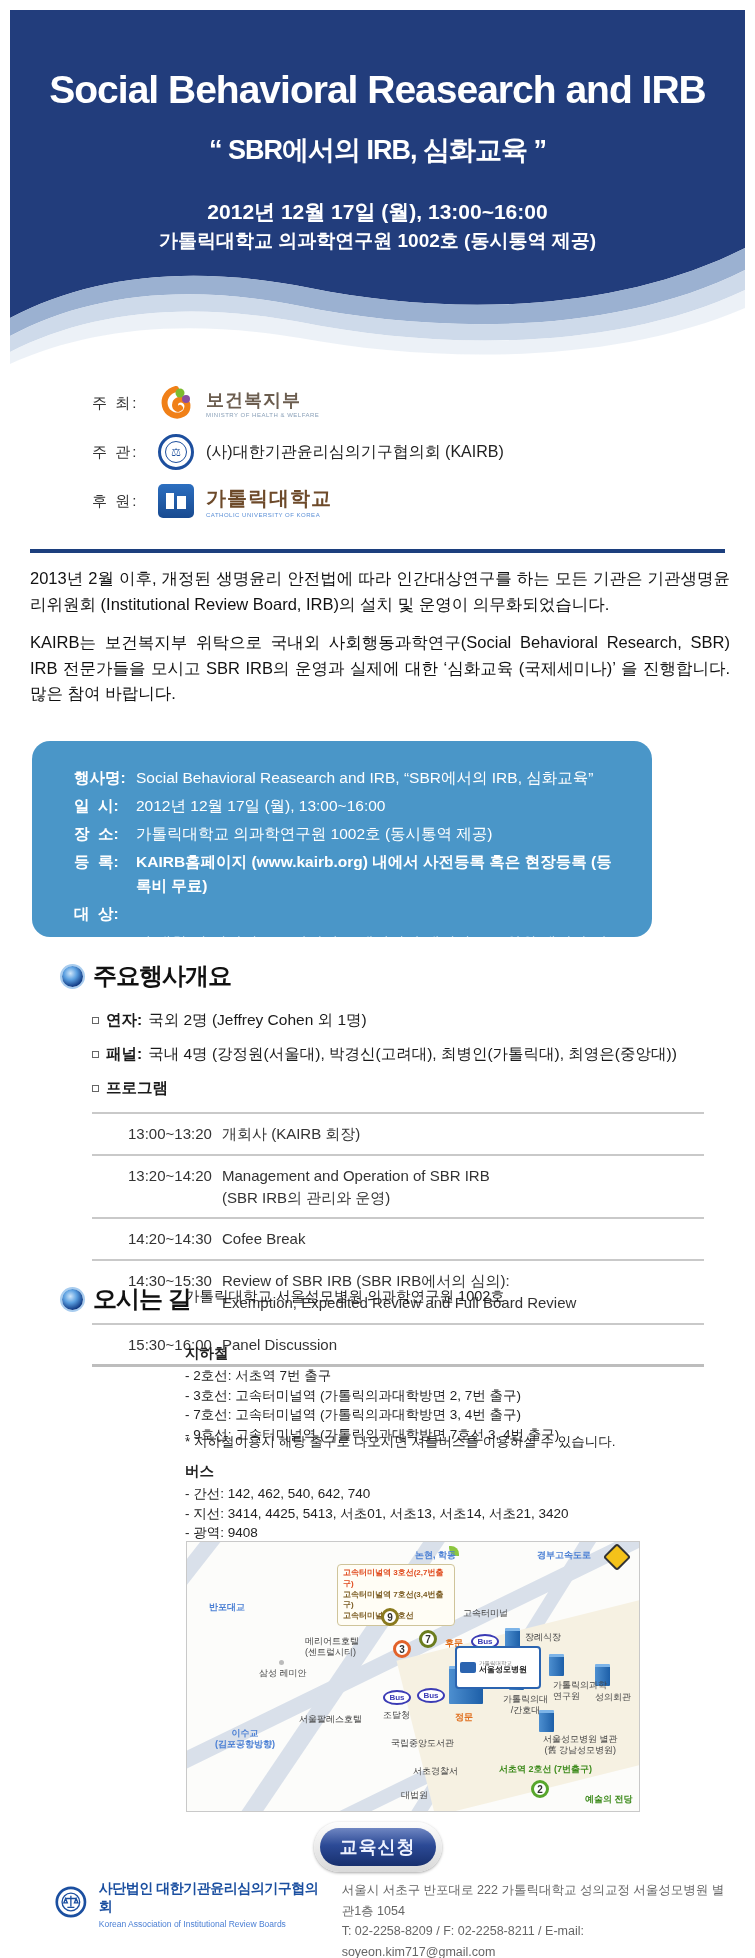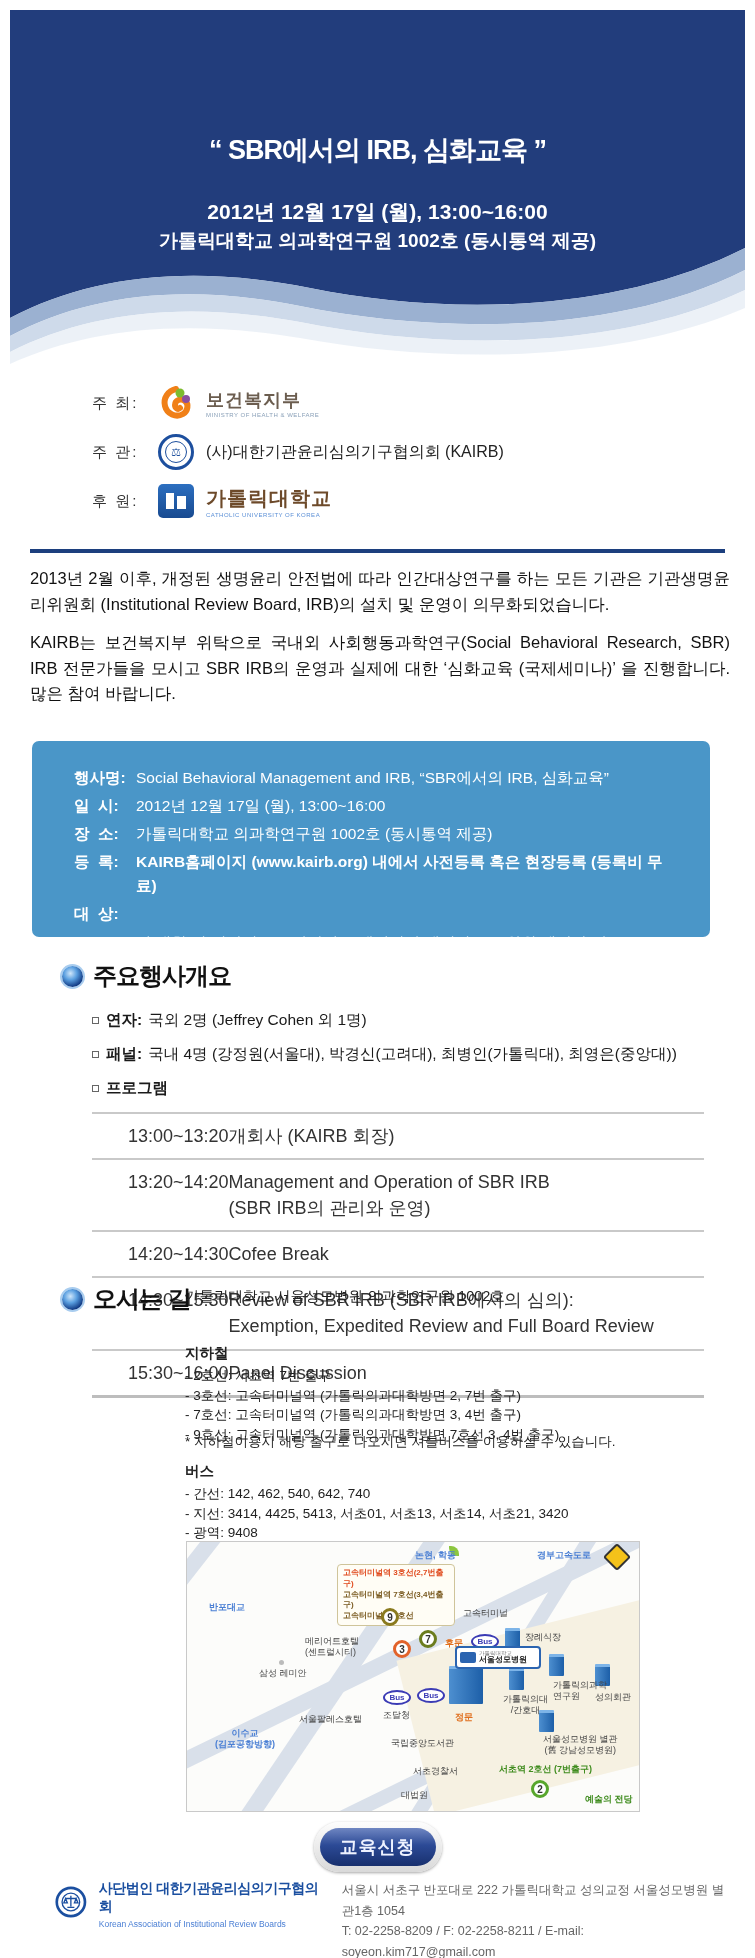--- a/index.html
+++ b/index.html
@@ -40,21 +40,21 @@
   .cuk-logo span { display:block; width:20px; height:16px; background:
       linear-gradient(#fff,#fff) 0 0/8px 16px no-repeat,
       linear-gradient(#fff,#fff) 11px 3px/9px 13px no-repeat; }
 
   
   .divider { left:30px; top:549px; width:695px; height:4px; background:#1c3f7e; }
   .intro { left:30px; top:566px; width:700px; }
   .intro p { font-size:16.5px; line-height:1.55; text-align:justify; margin-bottom:13px; color:#111; }
 
   
-  .infobox { left:32px; top:741px; width:678px; height:196px; background:#4a96c8; border-radius:7px;
+  .infobox { left:32px; top:741px; width:620px; height:196px; background:#4a96c8; border-radius:18px;
              padding:25px 30px 32px 42px; color:#fff; }
   .ib-row { display:flex; font-size:15.5px; line-height:1.55; margin-bottom:4px; }
   .ib-label { flex:0 0 62px; font-weight:bold; white-space:pre; }
   .ib-val { flex:1; }
   .ib-bold .ib-val { font-weight:bold; }
 
   
   .sec-head { display:flex; align-items:center; gap:10px; }
   .bullseye { width:21px; height:21px; border-radius:50%; flex:0 0 21px;
               background:radial-gradient(circle at 40% 35%, #cfe6fa 0%, #5a9fe0 35%, #123c86 72%, #0c2f6e 100%);
@@ -63,21 +63,21 @@
 
   
   .overview { left:62px; top:960px; width:660px; }
   .ov-items { margin:18px 0 0 30px; }
   .ov-item { display:flex; align-items:baseline; margin-bottom:13px; font-size:15.5px; }
   .sq { width:7px; height:7px; border:1.5px solid #666; margin-right:7px; align-self:center; flex:0 0 7px; }
   .ov-label { font-weight:bold; margin-right:6px; }
   .program { margin:6px 0 0 30px; width:612px; border-collapse:collapse; }
   .program tr { border-top:2px solid #c9c9c9; }
   .program tr:last-child { border-bottom:3px solid #bdbdbd; }
-  .program td { font-size:18px; color:#333; padding:9px 0; vertical-align:top; line-height:1.45; }
+  .program td { font-size:15px; color:#333; padding:9px 0; vertical-align:top; line-height:1.45; }
   .program td.time { width:130px; padding-left:36px; }
 
   
   .directions { left:62px; top:1283px; width:680px; }
   .dir-addr { position:absolute; left:123px; top:3px; width:540px; font-size:14.5px; line-height:1.5; color:#222; }
   .dir-block { position:absolute; left:123px; font-size:13.5px; line-height:1.45; color:#222; }
   .dir-title { font-weight:bold; font-size:14.5px; margin-bottom:2px; }
   .dir-note { position:absolute; left:123px; font-size:13.5px; color:#222; }
 
   
@@ -98,21 +98,21 @@
   .st-circle { position:absolute; width:18px; height:18px; border-radius:50%; background:#fff;
                display:flex; align-items:center; justify-content:center;
                font-size:10px; font-weight:bold; color:#333; }
   .bus-oval { position:absolute; width:28px; height:15px; border:2px solid #3b3bb5; border-radius:50%;
               background:#fff; color:#3b3bb5; font-size:8px; font-weight:bold;
               display:flex; align-items:center; justify-content:center; }
   .bld { position:absolute; width:15px; height:22px; background:linear-gradient(90deg,#4d8fd0,#1d5fa8);
          border-top:3px solid #7db4e8; border-radius:1px; }
   .bld.big { width:34px; height:38px; }
   .hosp-call { position:absolute; left:268px; top:104px; width:86px; background:#fff;
-               border:2px solid #2b64b0; border-radius:4px; padding:2px 3px;
+               border:2px solid #2b64b0; border-radius:4px; padding:12px 3px;
                display:flex; align-items:center; gap:3px; }
   .hosp-ico { width:16px; height:11px; background:#2b64b0; border-radius:2px; flex:0 0 16px; }
   .hosp-txt { font-size:8px; color:#222; font-weight:bold; line-height:1.1; }
   .hosp-txt .u { display:block; font-size:5.5px; color:#777; font-weight:normal; }
   .diamond { position:absolute; width:20px; height:20px; background:#f4c21a; border:2px solid #333;
              transform:rotate(45deg); border-radius:3px; }
   .leaf { position:absolute; width:10px; height:10px; background:#8cc63f; border-radius:0 80% 0 80%; }
   .dot { position:absolute; width:5px; height:5px; background:#bbb; border-radius:50%; }
 
   
@@ -138,20 +138,21 @@
 
 <div class="abs hero">
   <div class="hero-bg"></div>
   <svg class="hero-wave" viewBox="0 0 735 150" preserveAspectRatio="none">
     <rect x="0" y="0" width="735" height="150" fill="#ffffff"></rect>
     <path d="M0,0 H735 V30 C600,98 430,96 300,70 C180,46 80,58 0,100 Z" fill="#223d7c"></path>
     <path d="M0,100 C80,58 180,46 300,70 C430,96 600,98 735,30 L735,52 C600,120 420,114 290,88 C170,64 75,78 0,118 Z" fill="#8aa3c9" opacity="0.85"></path>
     <path d="M0,118 C75,78 170,64 290,88 C420,114 600,120 735,52 L735,72 C600,136 420,130 290,104 C170,82 75,96 0,134 Z" fill="#c2d1e5" opacity="0.8"></path>
     <path d="M0,134 C75,96 170,82 290,104 C420,130 600,136 735,72 L735,90 C600,148 420,144 290,120 C170,100 75,112 0,146 Z" fill="#e4ebf4" opacity="0.7"></path>
   </svg>
+  <div class="hero-title">Social Behavioral Reasearch and IRB</div>
   <div class="hero-sub">“ SBR에서의  IRB,  심화교육 ”</div>
   <div class="hero-date">2012년 12월 17일 (월), 13:00~16:00</div>
   <div class="hero-venue">가톨릭대학교 의과학연구원 1002호 (동시통역 제공)</div>
 </div>
 
 <div class="abs sponsors">
   <div class="sp-row">
     <span class="sp-role">주 최:</span>
     <span class="sp-logo">
       <svg width="36" height="36" viewBox="0 0 36 36">
@@ -190,21 +191,21 @@
 
 <div class="abs divider"></div>
 <div class="abs intro">
   <p>2013년 2월 이후, 개정된 생명윤리 안전법에 따라 인간대상연구를 하는 모든 기관은 기관생명윤리위원회 (Institutional Review Board, IRB)의 설치 및 운영이 의무화되었습니다.</p>
   <p>KAIRB는 보건복지부 위탁으로 국내외 사회행동과학연구(Social Behavioral Research, SBR) IRB 전문가들을 모시고 SBR IRB의 운영과 실제에 대한 ‘심화교육 (국제세미나)’ 을 진행합니다. 많은 참여 바랍니다.</p>
 </div>
 
 <div class="abs infobox">
   <div class="ib-row">
     <span class="ib-label">행사명:</span>
-    <span class="ib-val">Social Behavioral Management and IRB,  “SBR에서의 IRB, 심화교육”</span>
+    <span class="ib-val">Social Behavioral Reasearch and IRB,  “SBR에서의 IRB, 심화교육”</span>
   </div>
   <div class="ib-row">
     <span class="ib-label">일  시:</span>
     <span class="ib-val">2012년 12월 17일 (월), 13:00~16:00</span>
   </div>
   <div class="ib-row">
     <span class="ib-label">장  소:</span>
     <span class="ib-val">가톨릭대학교 의과학연구원 1002호 (동시통역 제공)</span>
   </div>
   <div class="ib-row ib-bold">

